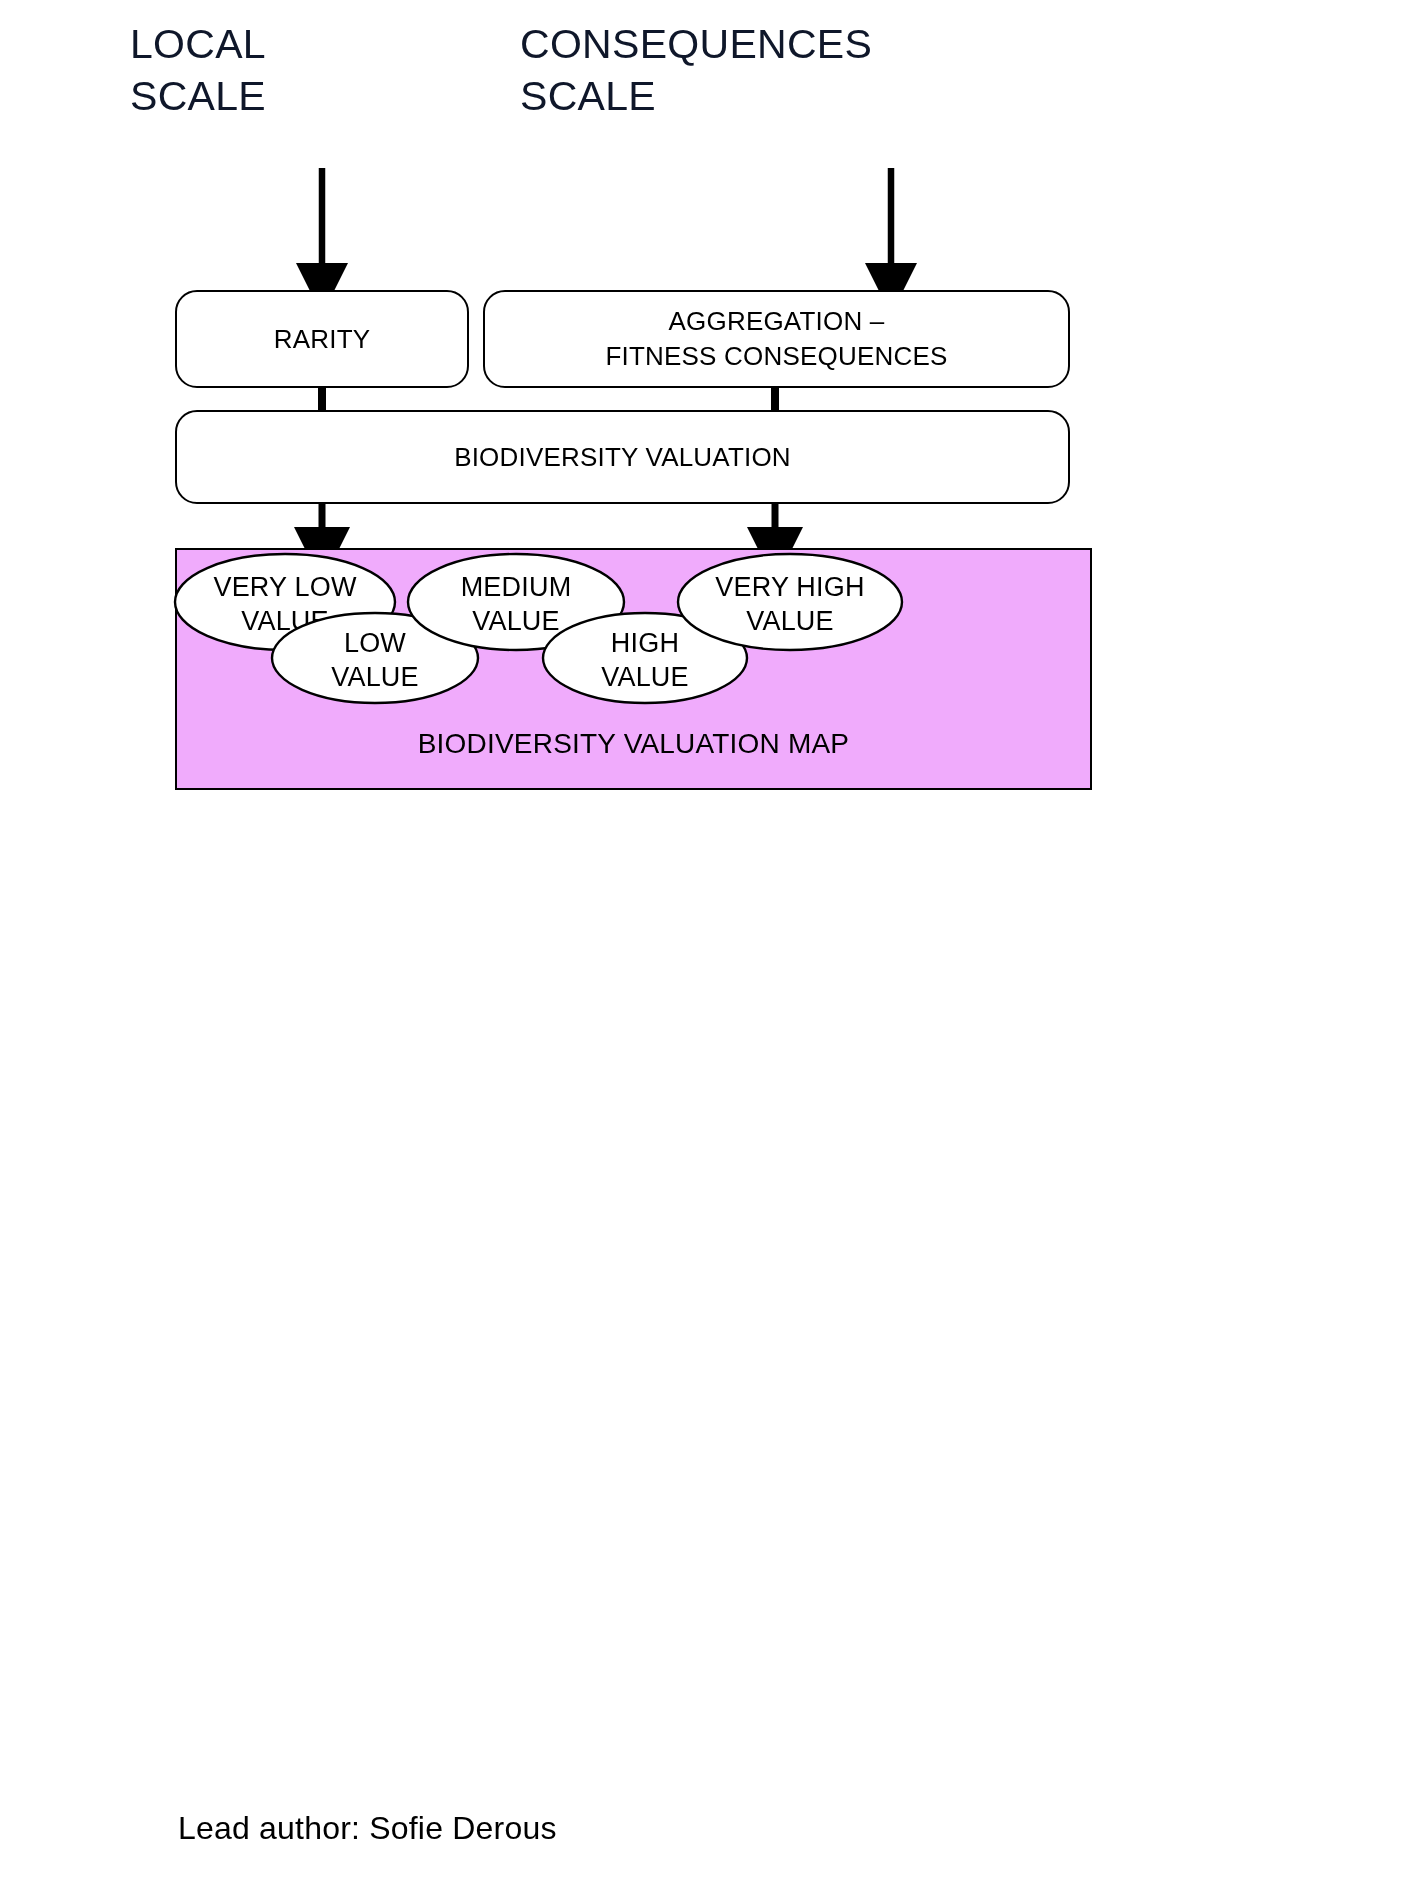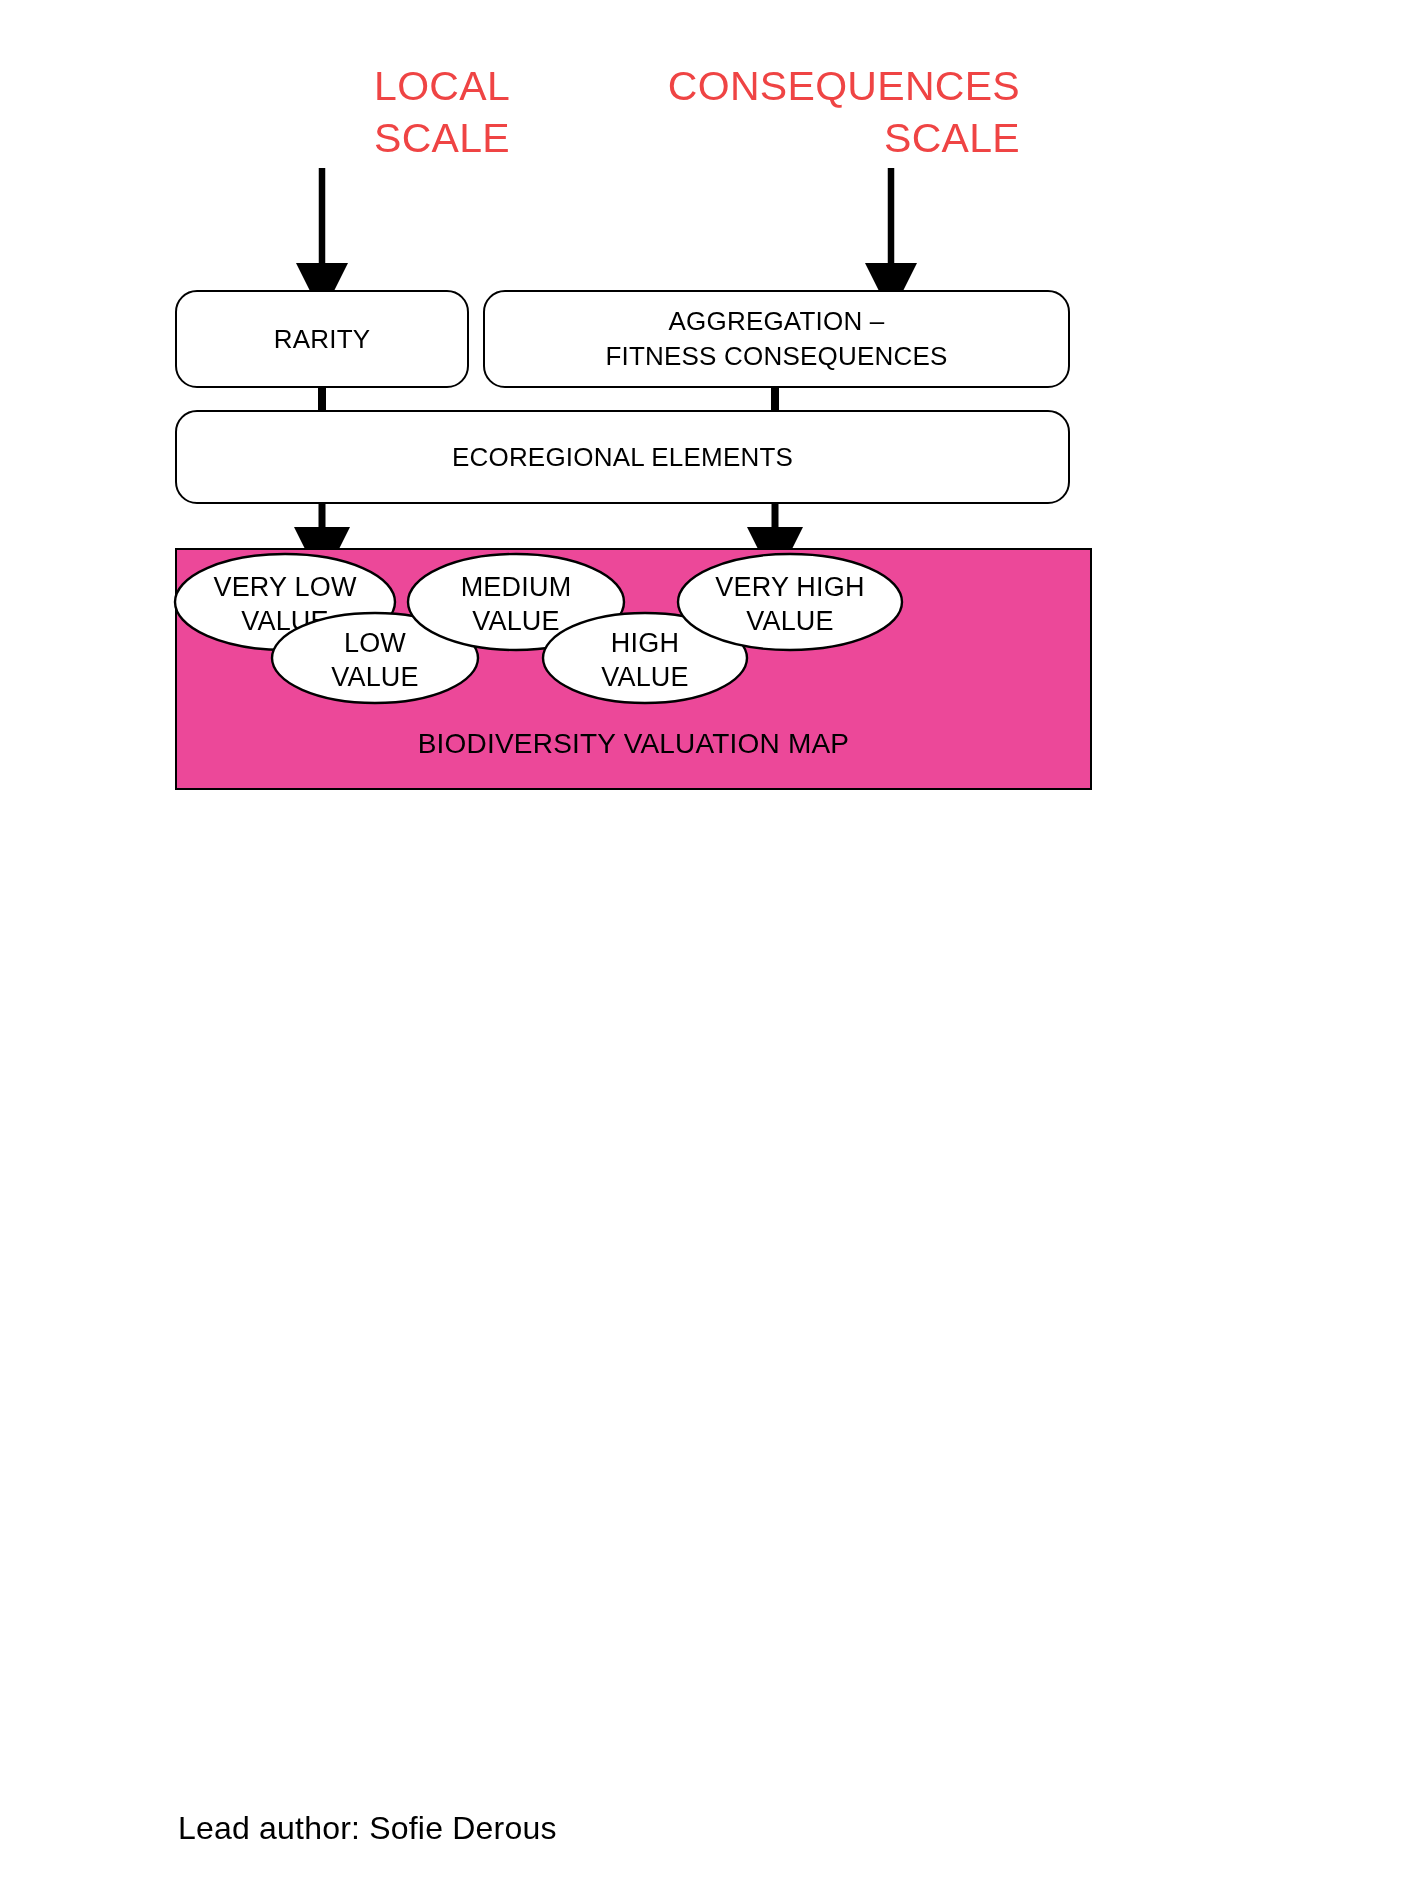--- a/index.html
+++ b/index.html
@@ -19,27 +19,26 @@
   .page {
     position: absolute;
     left: 0; top: 0;
     width: 1417px;
     height: 1889px;
   }
 
   
   .col-header {
     position: absolute;
-    text-align: right;
+    text-align: left;
     font-size: 41px;
     line-height: 1.28;
     letter-spacing: 0.3px;
     white-space: pre-line;
-    color: #ef4444;
-    margin-top: 42px;
+    color: #0f172a;
   }
   #header-local  { left: 130px; top: 18px;  width: 380px; }
   #header-eco    { left: 520px; top: 18px;  width: 500px; }
 
   
   .vector-layer {
     position: absolute;
     left: 0; top: 0;
     width: 1417px;
     height: 800px;
@@ -68,21 +67,21 @@
 
   
   #map-box {
     position: absolute;
     box-sizing: border-box;
     left: 175px;
     top: 548px;
     width: 917px;
     height: 242px;
     border: 2.4px solid #000;
-    background: #ec4899;
+    background: #f0abfc;
   }
 
   .map-caption {
     position: absolute;
     left: 0;
     right: 0;
     top: 178px;
     text-align: center;
     font-size: 28px;
     letter-spacing: 0.2px;
@@ -148,21 +147,21 @@
     <line x1="322" y1="504" x2="322" y2="541" stroke="#000000" stroke-width="7" marker-end="url(#arrowhead)"></line>
 
     <line x1="775" y1="504" x2="775" y2="541" stroke="#000000" stroke-width="7" marker-end="url(#arrowhead)"></line>
   </svg>
 
   <div class="rbox" id="box-aggregation">AGGREGATION –
 FITNESS CONSEQUENCES</div>
 
   <div class="rbox" id="box-rarity">RARITY</div>
 
-  <div class="rbox" id="box-elements">ECOREGIONAL ELEMENTS</div>
+  <div class="rbox" id="box-elements">BIODIVERSITY VALUATION</div>
 
   <div id="map-box">
     <div class="map-caption">BIODIVERSITY VALUATION MAP</div>
   </div>
 
   <svg class="ellipse-layer" viewBox="0 0 1000 270">
 
     <g>
       <ellipse class="ellipse-shape" cx="145" cy="62" rx="110" ry="48"></ellipse>
       <text class="ellipse-text" x="145" y="56">VERY LOW</text>

